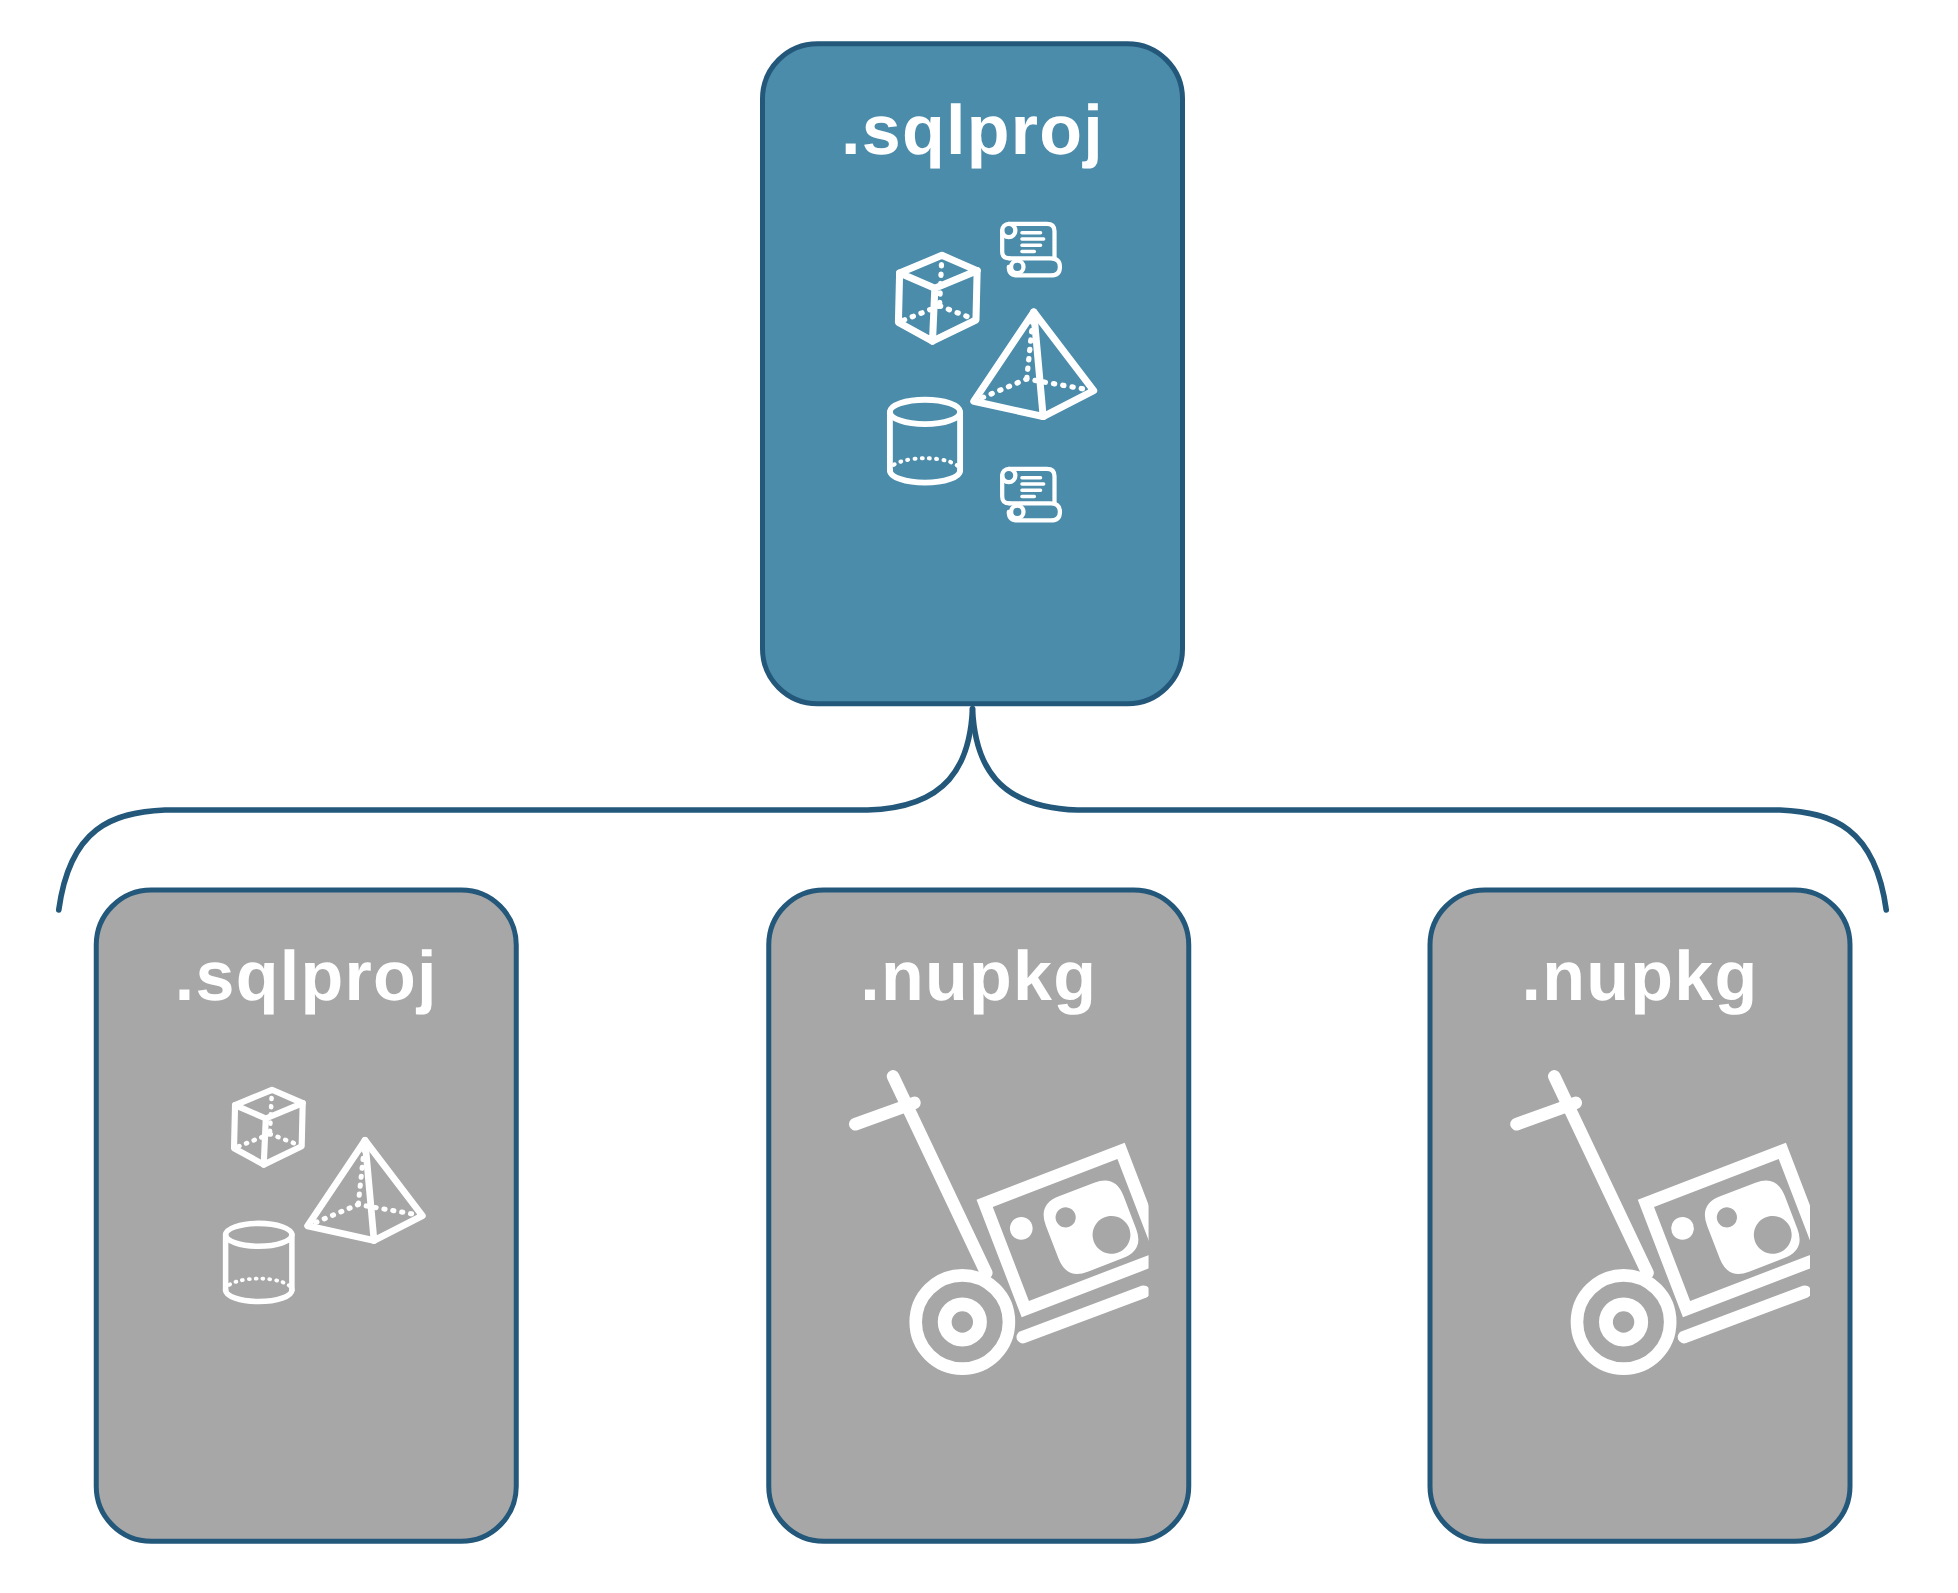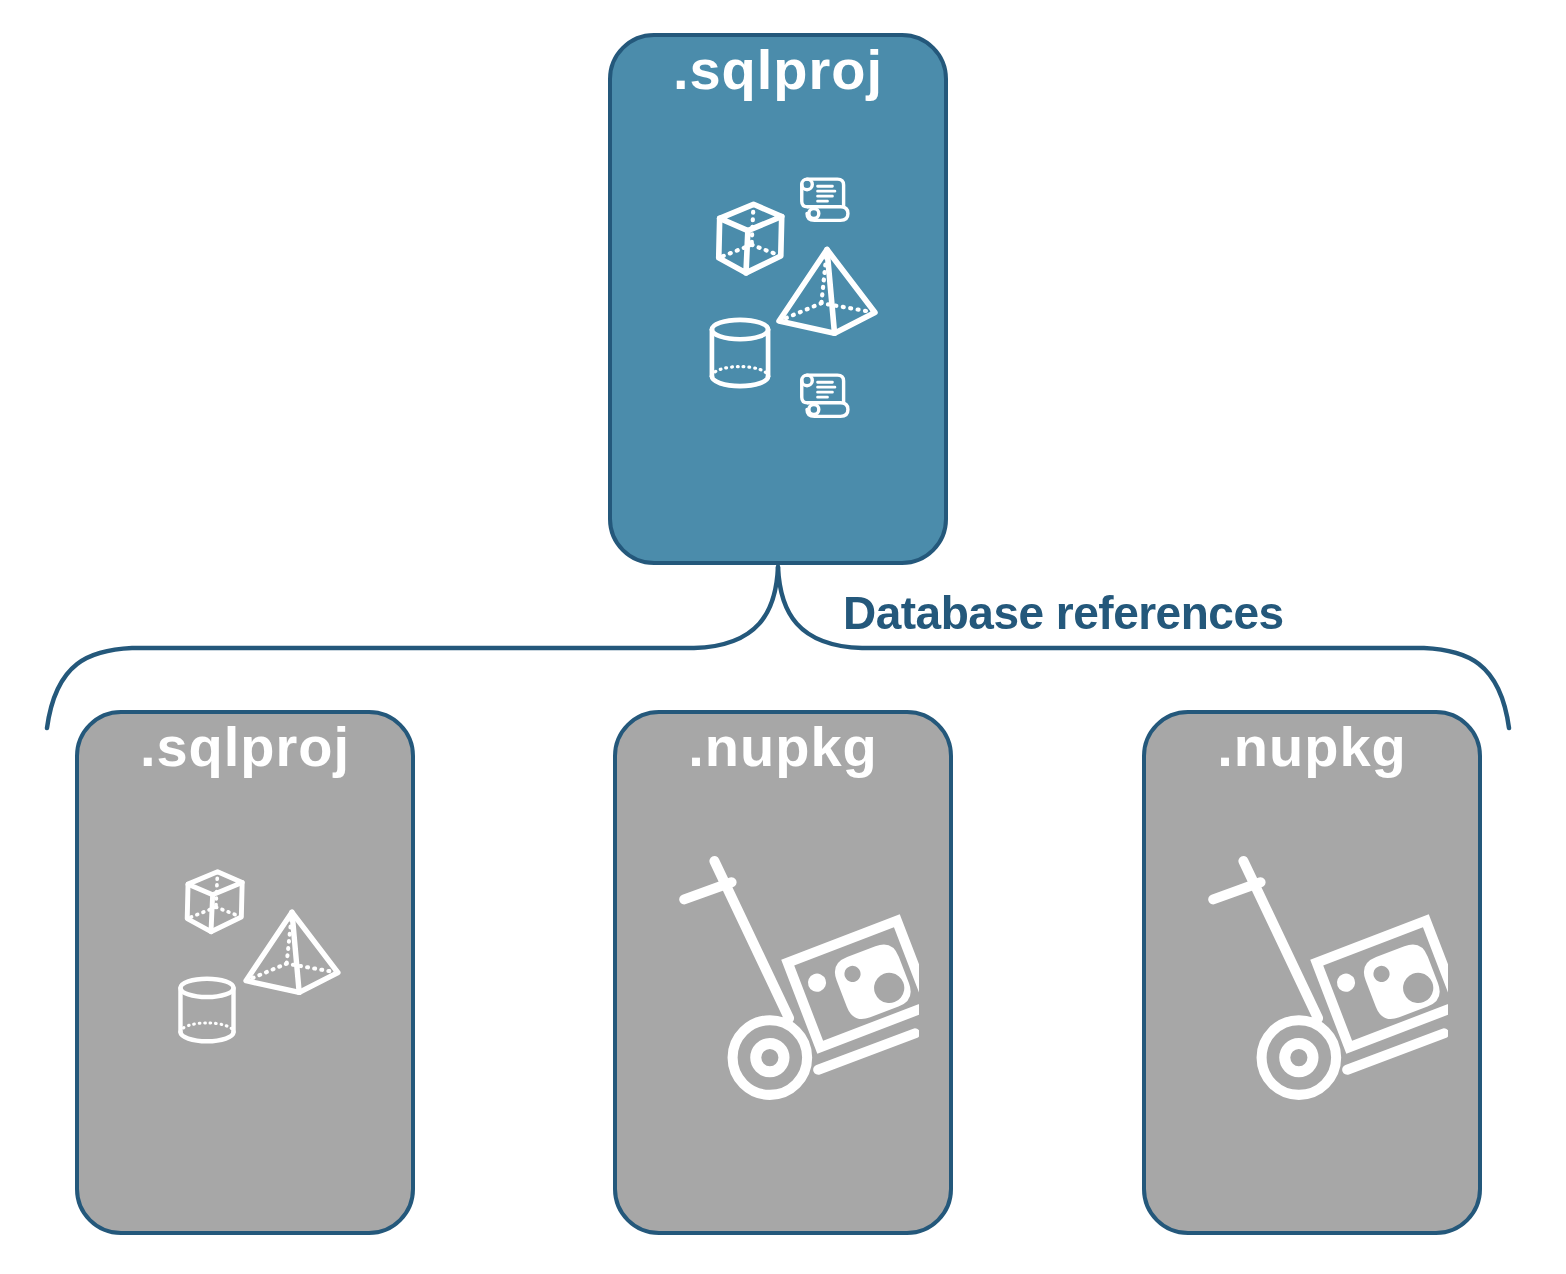--- a/index.html
+++ b/index.html
@@ -30,20 +30,21 @@
     background:var(--root-fill);
   }
   .box.child{
     top:710px;width:340px;height:525px;
     background:var(--child-fill);
   }
   .box.child.c0{left:75px;}
   .box.child.c1{left:613px;}
   .box.child.c2{left:1142px;}
   .box-title{
+    margin-top:34px;
     text-align:center;
     font-size:56px;
     font-weight:bold;
     letter-spacing:1px;
     color:var(--title-text);
     user-select:none;
   }
   .icon{
     position:absolute;
     color:var(--icon);
@@ -146,21 +147,20 @@
   </defs>
 </svg>
 
 <div class="stage">
 
   <svg class="connector-svg" viewBox="0 0 1566 1274">
     <path d="M778 567 C776 612 758 646 694 648 L132 648 C90 650 56 662 47 728"></path>
     <path d="M778 567 C780 612 798 646 862 648 L1424 648 C1466 650 1500 662 1509 728"></path>
   </svg>
 
-  <div class="connector-label">Database references</div>
 
   <div class="box root">
     <div class="box-title">.sqlproj</div>
     <svg class="icon i-scroll-1" viewBox="0 0 100 100">
         <use href="#sym-scroll"></use>
       </svg>
     <svg class="icon i-cube" viewBox="0 0 100 100">
         <use href="#sym-cube"></use>
       </svg>
     <svg class="icon i-pyramid" viewBox="0 0 110 100">

